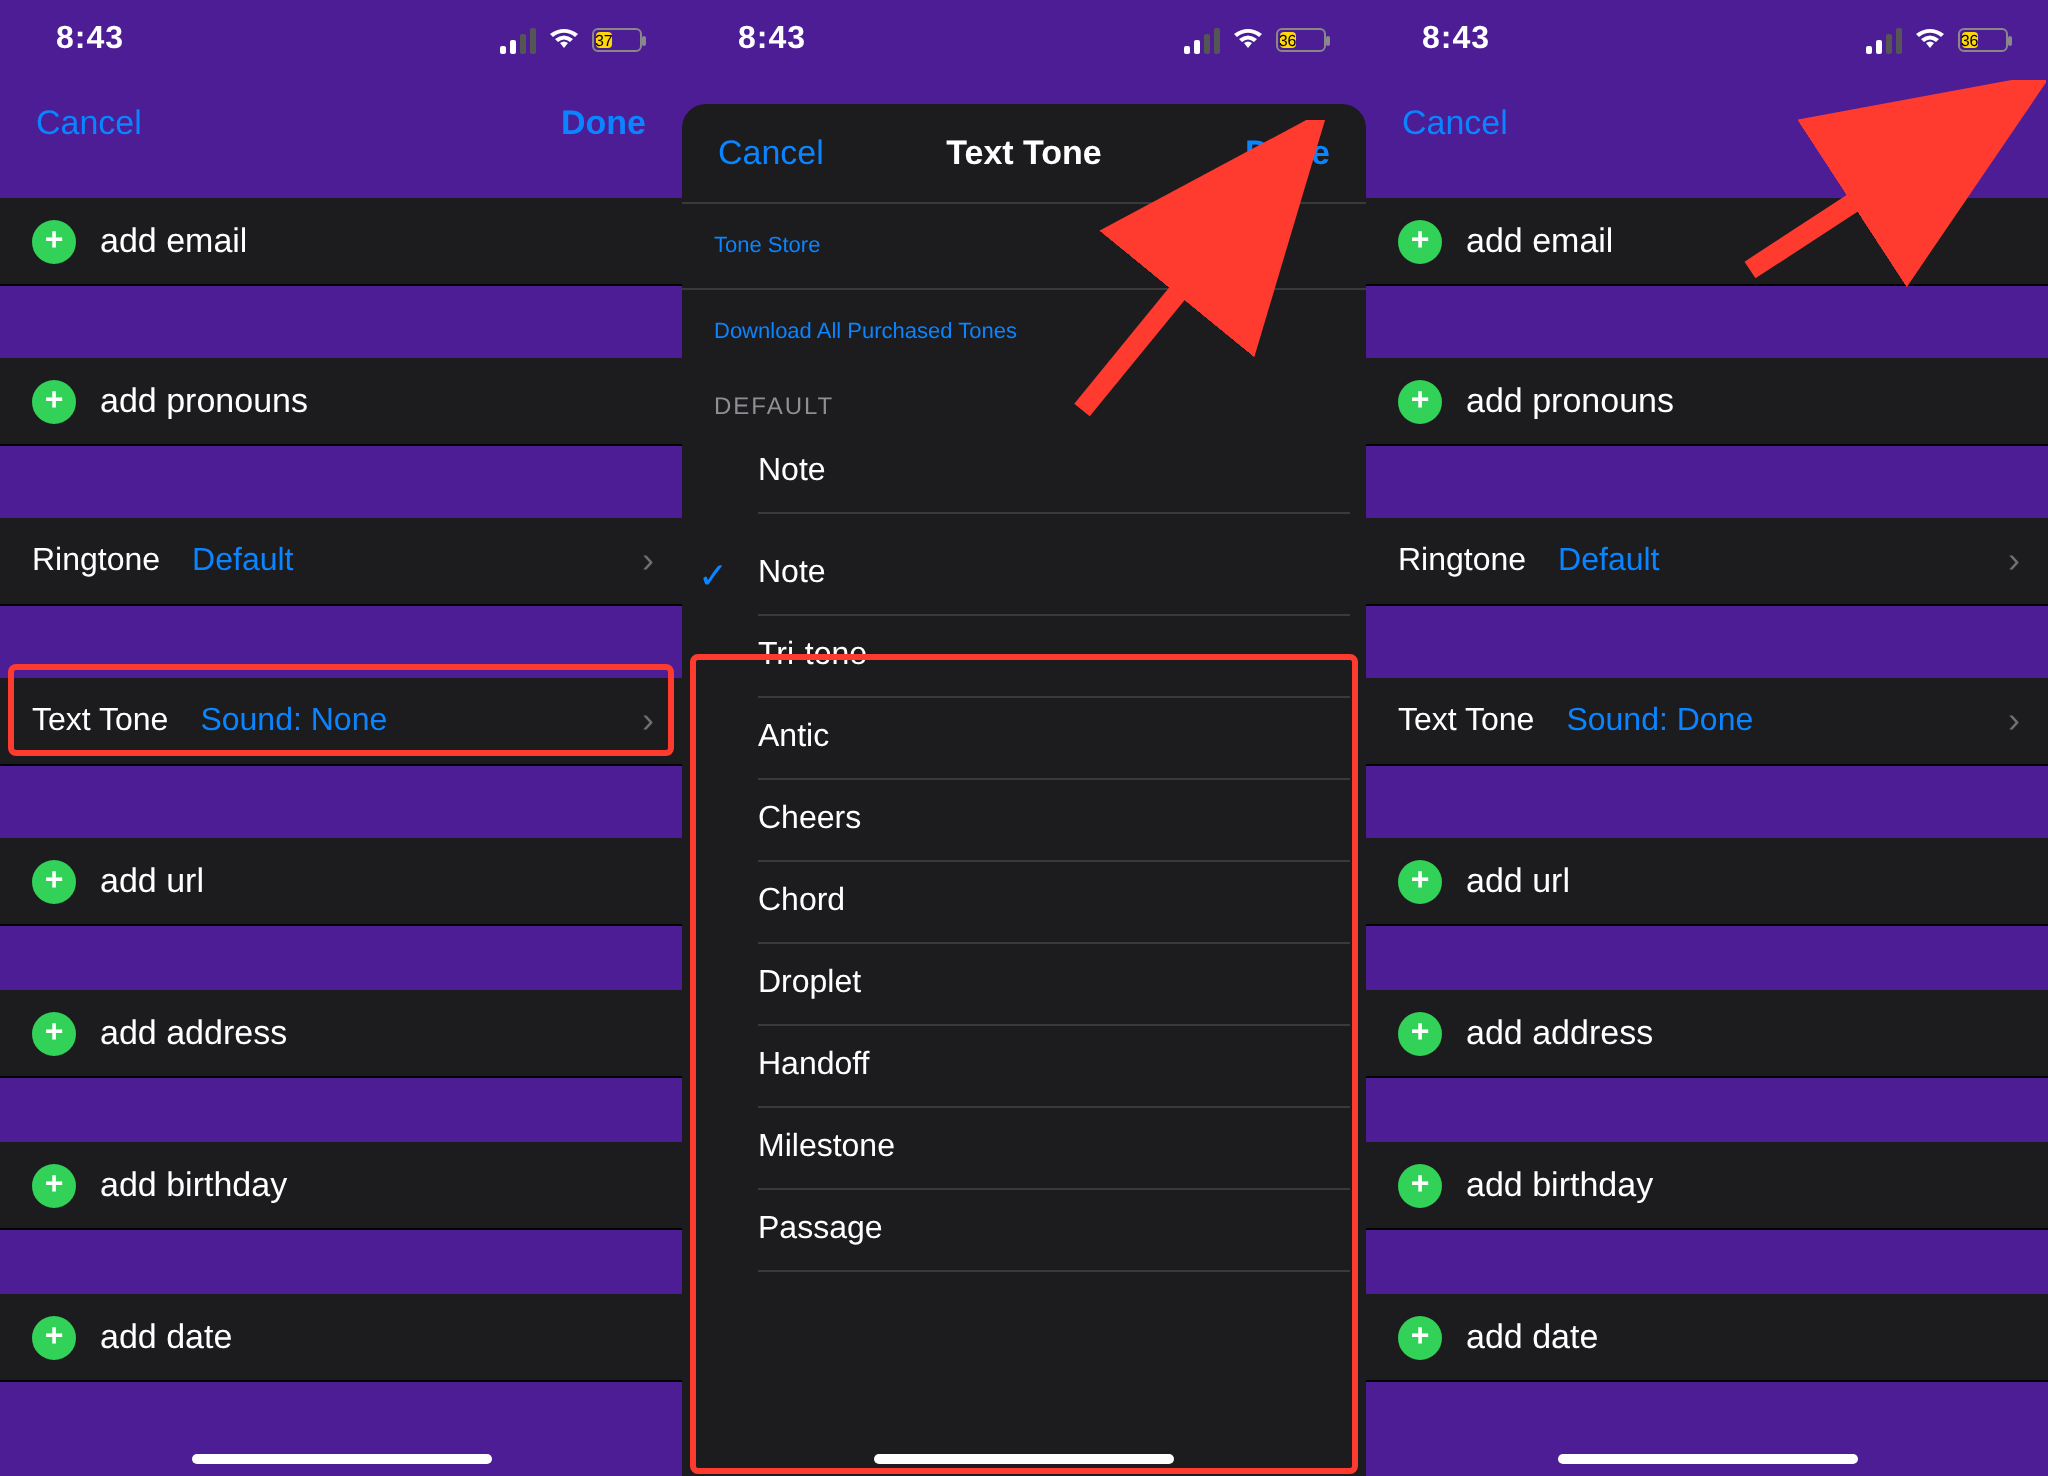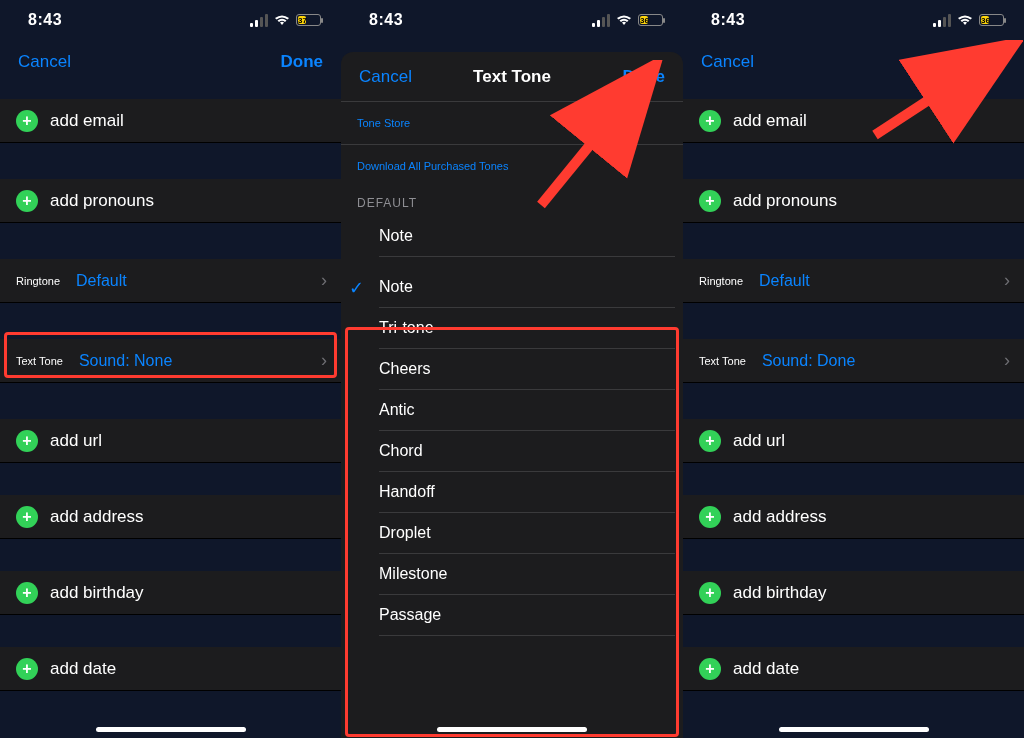--- a/index.html
+++ b/index.html
@@ -1,21 +1,21 @@
 <!DOCTYPE html>
 <html><head>
 <meta charset="utf-8">
 <style>
   * { box-sizing: border-box; margin: 0; padding: 0; }
   html, body { width: 1024px; height: 738px; background: #000; font-family: -apple-system, "Helvetica Neue", Arial, sans-serif; color: #fff; overflow: hidden; }
   .pane {
     position: absolute;
     top: 0;
     height: 738px;
-    background: #0f172a;
+    background: #4c1d95;
   }
   .pane1 { left: 0;     width: 341px; }
   .pane2 { left: 341px; width: 342px; }
   .pane3 { left: 683px; width: 341px; }
 
   
   .status {
     height: 40px;
     display: flex;
     align-items: center;
@@ -30,21 +30,21 @@
   .sig i { width: 3px; background: #fff; display: inline-block; border-radius: 1px; }
   .sig i.dim { background: #555; }
   .wifi { font-size: 15px; }
   .batt {
     display: inline-flex; align-items: center;
     border: 1px solid #888; border-radius: 3px;
     height: 12px; width: 25px; position: relative;
     padding: 1px;
   }
   .batt::after { content:""; position:absolute; right:-3px; top:3px; width:2px; height:5px; background:#888; border-radius:1px; }
-  .batt .fill { height: 100%; border-radius: 2px; display: flex; align-items: center; font-size:8px; font-weight:700; color:#000; }
+  .batt .fill { height: 100%; border-radius: 2px; display: flex; align-items: center; justify-content: center; font-size:8px; font-weight:400; color:#000; }
   .fill-yellow { background:#ffd60a; }
 
   
   .nav {
     height: 44px;
     display: flex;
     align-items: center;
     justify-content: space-between;
     padding: 0 18px;
     font-size: 17px;
@@ -64,21 +64,21 @@
   .rowActionLabel { margin-left: 12px; color:#fff; }
   .plus {
     width: 22px; height: 22px; border-radius: 50%;
     background: #32d158;
     display: flex; align-items: center; justify-content: center;
     font-weight: 700; color:#fff; font-size:16px; line-height:1;
   }
   .chev {
     position:absolute; right: 14px; color:#6e6e73; font-size:18px;
   }
-  .split .lab { color:#fff; margin-right: 16px; font-size:11px; }
+  .split .lab { color:#fff; margin-right: 16px; font-size:16px; }
   .split .val { color:#0a84ff; font-size:16px; }
   .home-ind {
     position:absolute; bottom:6px; left:50%; transform:translateX(-50%);
     width: 150px; height:5px; border-radius:3px; background:#fff;
   }
   .sheet-card {
     position: absolute;
     top: 52px;
     left: 0;
     right: 0;
@@ -257,37 +257,37 @@
         <div class="tone-row">
           <span class="check">✓</span>
           <span class="txt">Note</span>
         </div>
         <div class="tone-row">
           <span class="check"></span>
           <span class="txt">Tri-tone</span>
         </div>
         <div class="tone-row">
           <span class="check"></span>
+          <span class="txt">Antic</span>
+        </div>
+        <div class="tone-row">
+          <span class="check"></span>
           <span class="txt">Cheers</span>
         </div>
         <div class="tone-row">
           <span class="check"></span>
-          <span class="txt">Antic</span>
-        </div>
-        <div class="tone-row">
-          <span class="check"></span>
           <span class="txt">Chord</span>
         </div>
         <div class="tone-row">
           <span class="check"></span>
+          <span class="txt">Droplet</span>
+        </div>
+        <div class="tone-row">
+          <span class="check"></span>
           <span class="txt">Handoff</span>
-        </div>
-        <div class="tone-row">
-          <span class="check"></span>
-          <span class="txt">Droplet</span>
         </div>
         <div class="tone-row">
           <span class="check"></span>
           <span class="txt">Milestone</span>
         </div>
         <div class="tone-row">
           <span class="check"></span>
           <span class="txt">Passage</span>
         </div>
       </div>

